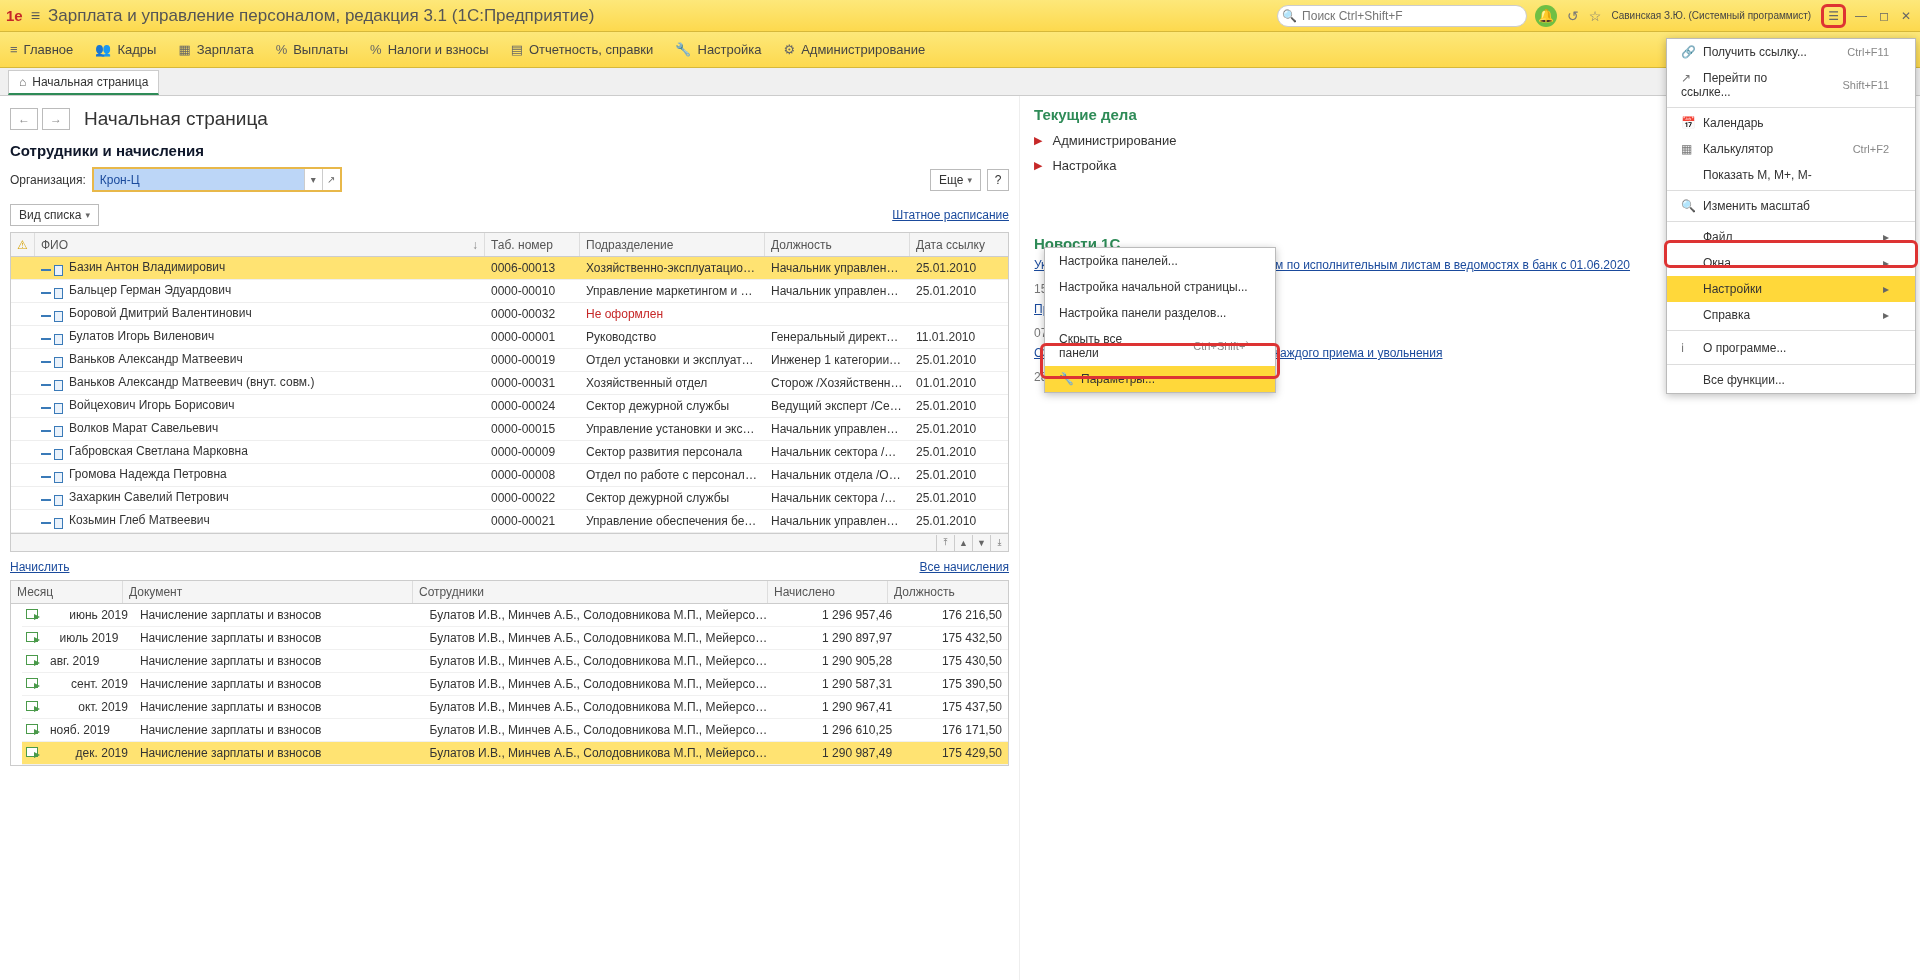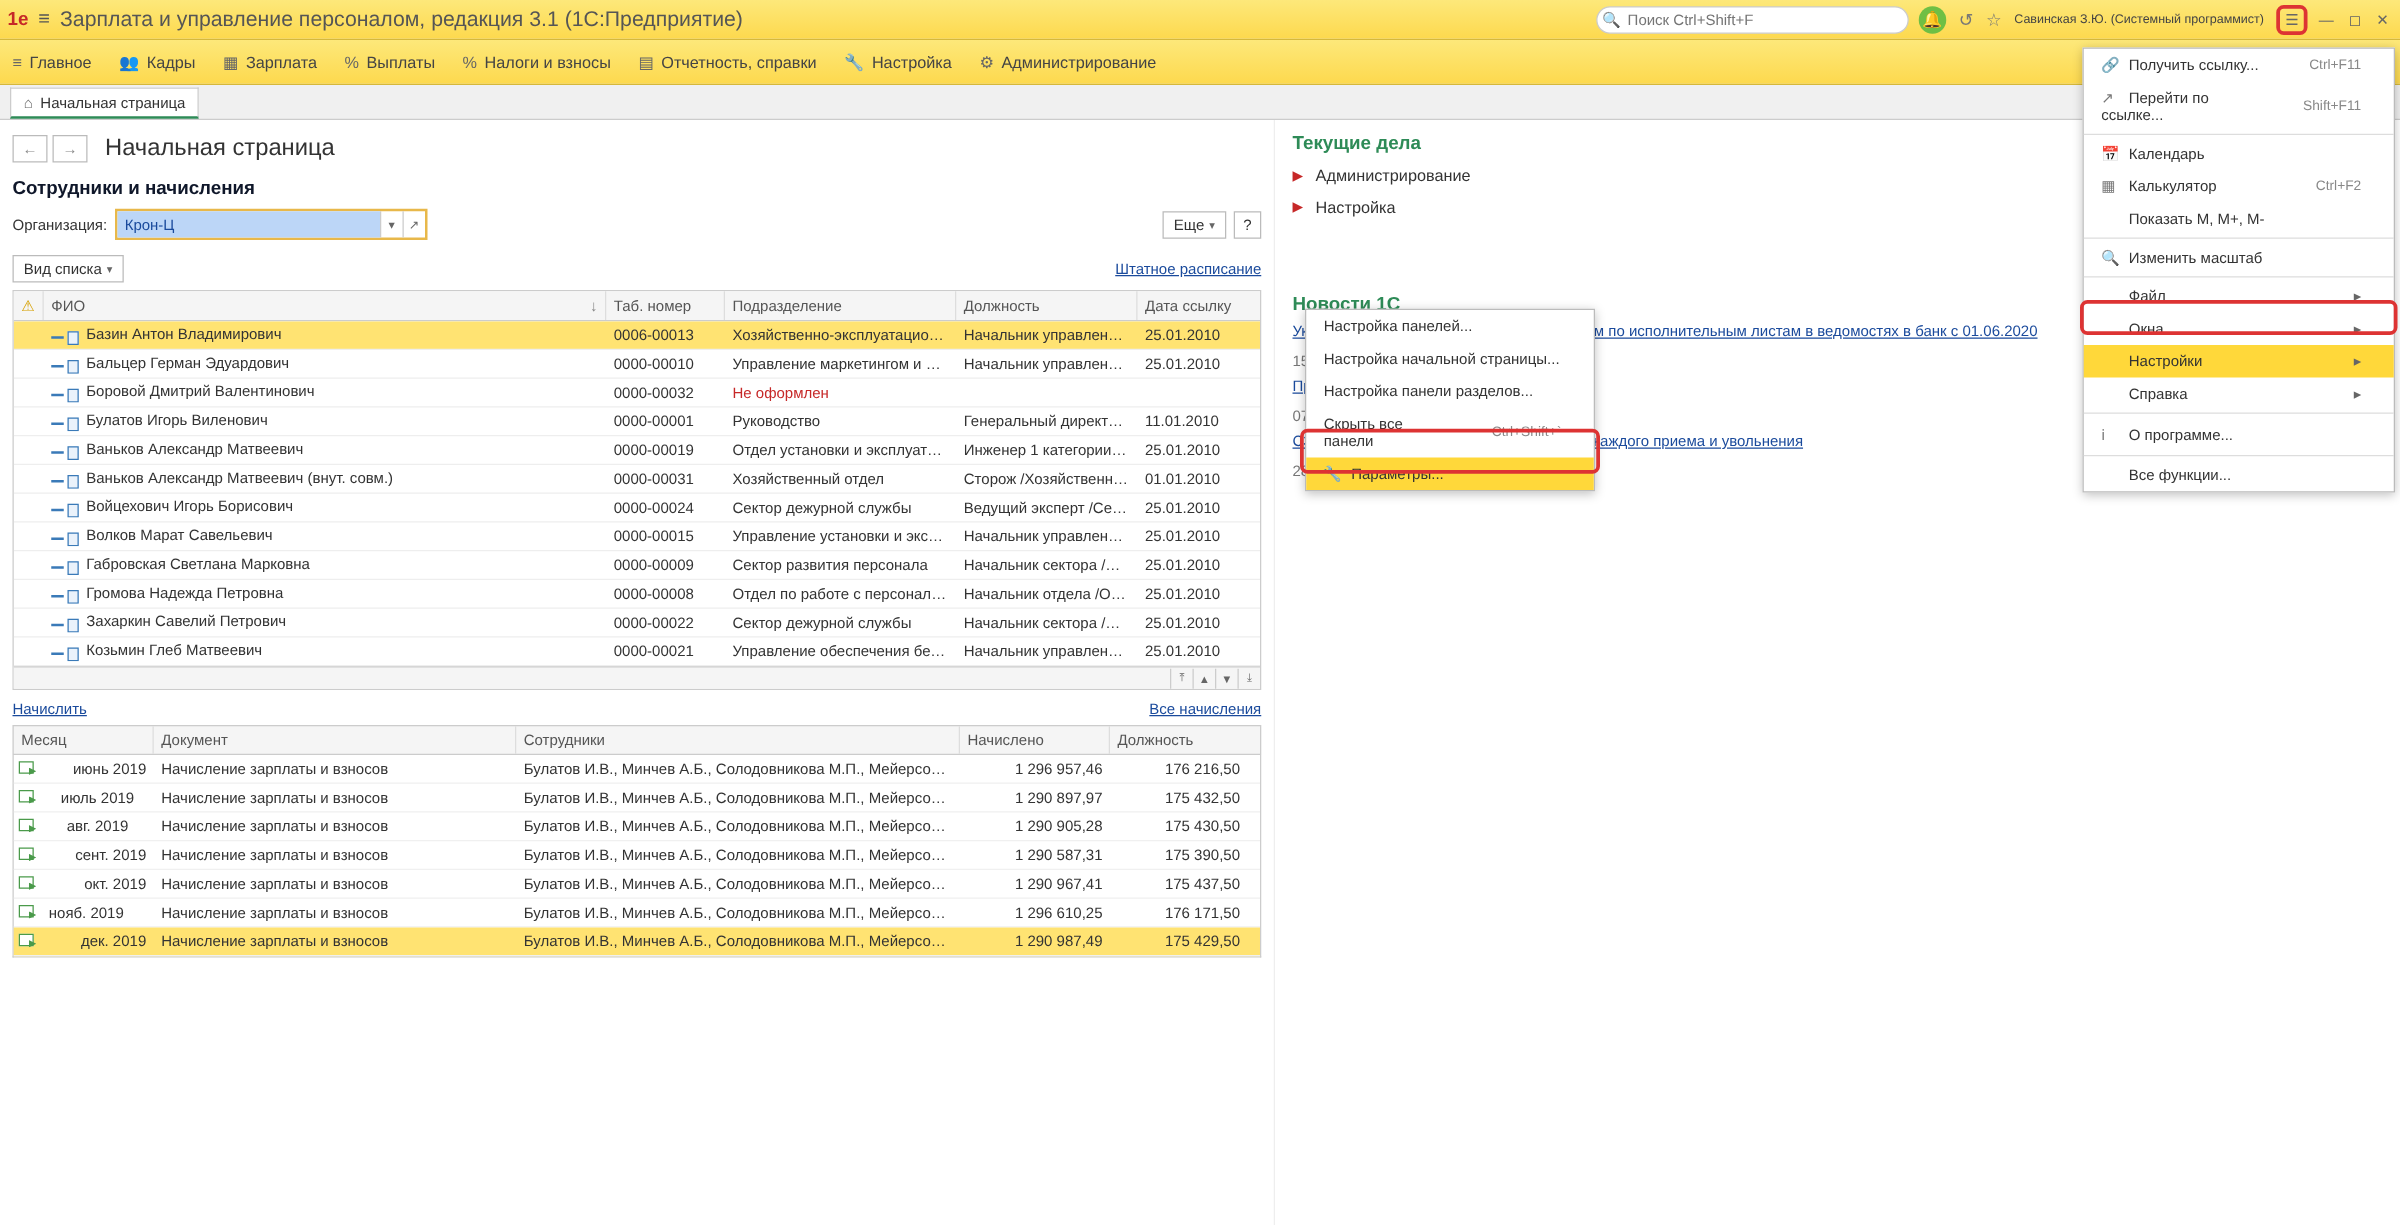--- a/index.html
+++ b/index.html
@@ -361,40 +361,40 @@
       <span class="link">Все начисления</span>
     </div>
 
     <div class="grid2-head">
       <div class="gh g2-month">Месяц</div>
       <div class="gh g2-doc">Документ</div>
       <div class="gh g2-emp">Сотрудники</div>
       <div class="gh g2-n">Начислено</div>
       <div class="gh g2-u" style="border-right:none">Должность</div>
     </div>
-    <div class="grid2-body" id="grid2-body" style="border:1px solid #ccc; border-top:none;">
+    <div class="grid2-body" id="grid2-body" style="border:1px solid #ccc; border-top:none;padding-left:11px;">
         <div class="grid-row">
     <div class="g2c g2-icon"><span class="doc-ico"></span></div>
     <div class="g2c" style="width:90px; text-align:right">июнь 2019</div>
     <div class="g2c g2-doc">Начисление зарплаты и взносов</div>
     <div class="g2c g2-emp">Булатов И.В., Минчев А.Б., Солодовникова М.П., Мейерсон С.К., О...</div>
     <div class="g2c g2-n num-r">1 296 957,46</div>
     <div class="g2c g2-u num-r">176 216,50</div>
         </div>
         <div class="grid-row">
     <div class="g2c g2-icon"><span class="doc-ico"></span></div>
     <div class="g2c" style="width:90px; text-align:center">июль 2019</div>
     <div class="g2c g2-doc">Начисление зарплаты и взносов</div>
     <div class="g2c g2-emp">Булатов И.В., Минчев А.Б., Солодовникова М.П., Мейерсон С.К., О...</div>
     <div class="g2c g2-n num-r">1 290 897,97</div>
     <div class="g2c g2-u num-r">175 432,50</div>
         </div>
         <div class="grid-row">
     <div class="g2c g2-icon"><span class="doc-ico"></span></div>
-    <div class="g2c" style="width:90px; text-align:center">авг. 2019</div>
+    <div class="g2c" style="width:90px; text-align:left">авг. 2019</div>
     <div class="g2c g2-doc">Начисление зарплаты и взносов</div>
     <div class="g2c g2-emp">Булатов И.В., Минчев А.Б., Солодовникова М.П., Мейерсон С.К., О...</div>
     <div class="g2c g2-n num-r">1 290 905,28</div>
     <div class="g2c g2-u num-r">175 430,50</div>
         </div>
         <div class="grid-row">
     <div class="g2c g2-icon"><span class="doc-ico"></span></div>
     <div class="g2c" style="width:90px; text-align:right">сент. 2019</div>
     <div class="g2c g2-doc">Начисление зарплаты и взносов</div>
     <div class="g2c g2-emp">Булатов И.В., Минчев А.Б., Солодовникова М.П., Мейерсон С.К., О...</div>

